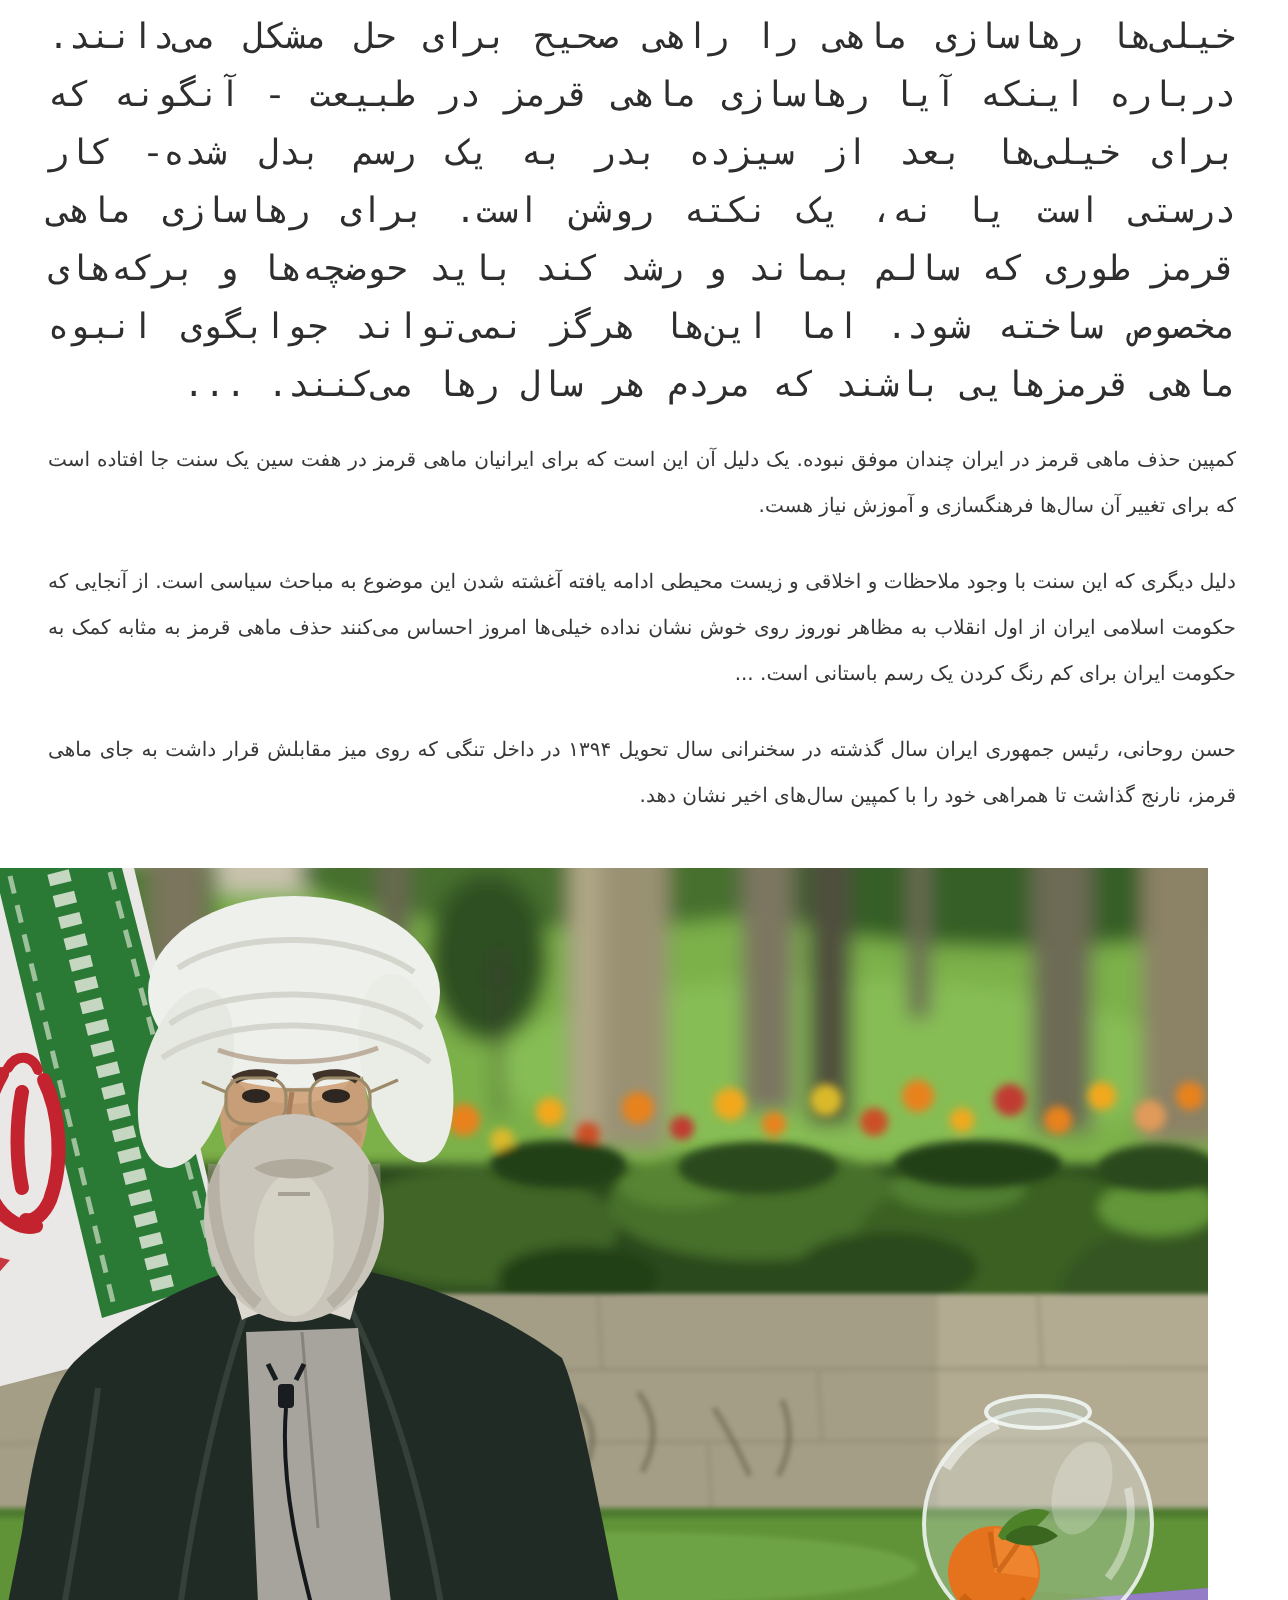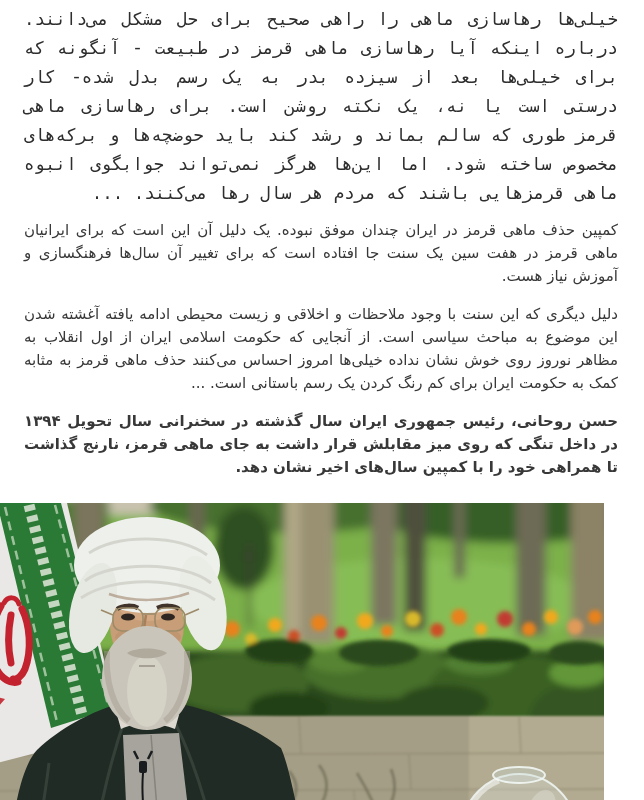--- a/index.html
+++ b/index.html
@@ -8,24 +8,24 @@
     font-family:"DejaVu Sans",sans-serif;
   }
   .article{padding:2px 26px 0 24px;direction:rtl;}
   p{margin:0;text-align:justify;text-justify:inter-word;color:#333333;}
   p.lead{
     font-size:17.5px;line-height:29px;color:#2e2e2e;
     margin:4px 0 10px 0;
     font-family:Liberation Mono, monospace;
   }
   p.body{
-    font-size:15px;line-height:23px;color:#383838;
+    font-size:10px;line-height:23px;color:#383838;
     margin:0 0 15px 0;
   }
-  p.body.last{margin-bottom:0;font-weight:bold;}
+  p.body.last{margin-bottom:0;}
   figure.photo{
     margin:24px 14px 0 15px;width:615px;height:413px;
     padding:0;line-height:0;
   }
   figure.photo svg{display:block;}
 </style>
 </head>
 <body>
 
 <main class="article">

